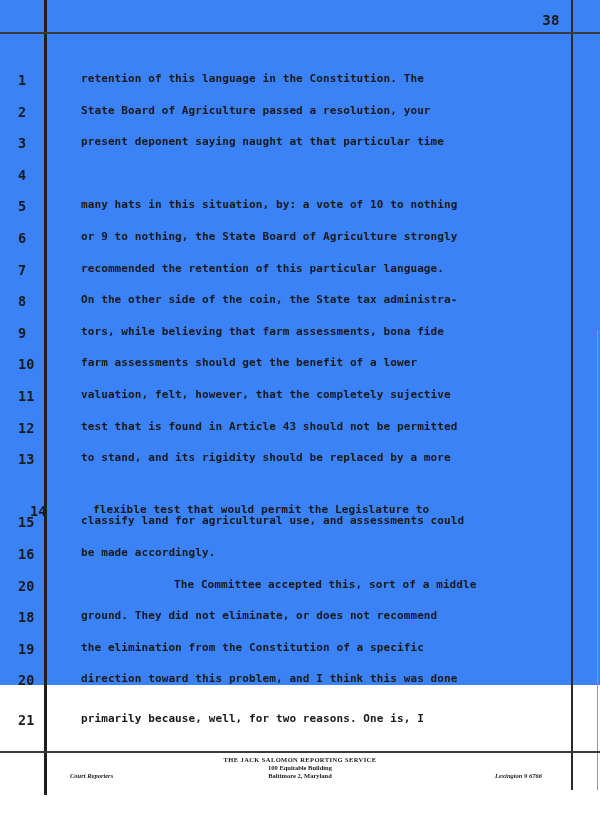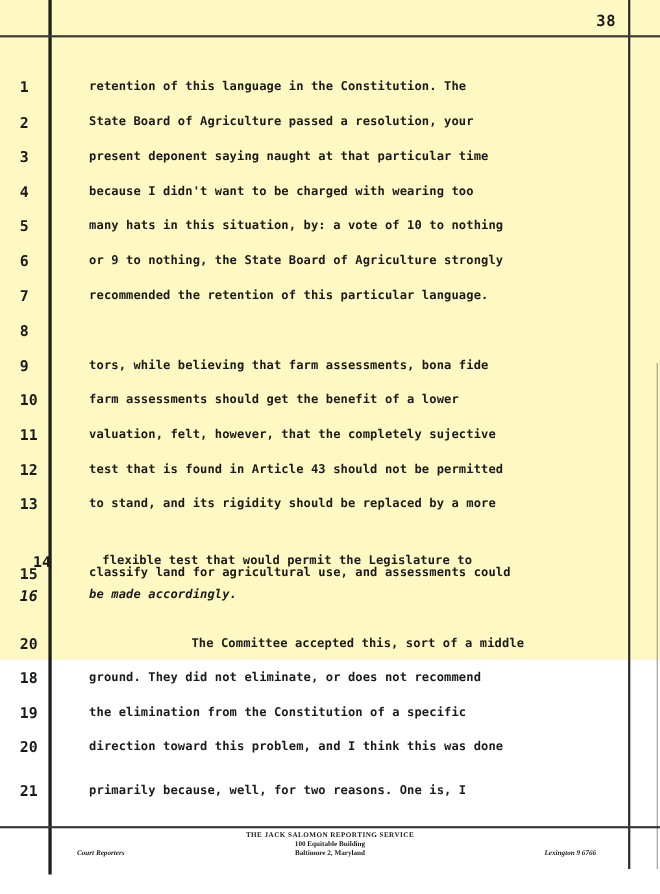--- a/index.html
+++ b/index.html
@@ -11,22 +11,22 @@
       width: 600px;
       height: 813px;
       position: relative;
       overflow: hidden;
       font-family: "DejaVu Sans Mono", "Liberation Mono", monospace;
       color: #1a1a1a;
     }
     .page {
       position: absolute;
       left: 0; top: 0;
-      width: 600px; height: 600px;
-      background: #fef9c3;
+      width: 600px; height: 685px;
+      background: #3b82f6;
     }
     
     .left-rule {
       position: absolute;
       left: 44px;
       top: 0;
       width: 3px;
       height: 795px;
       background: #1e1e1e;
     }
@@ -157,36 +157,36 @@
       <div class="line-row" style="top: 103.6px;">
         <span class="line-num">2</span>
         <span class="line-text">State Board of Agriculture passed a resolution, your</span>
       </div>
       <div class="line-row" style="top: 135.2px;">
         <span class="line-num">3</span>
         <span class="line-text">present deponent saying naught at that particular time</span>
       </div>
       <div class="line-row" style="top: 166.8px;">
         <span class="line-num">4</span>
-        <span class="line-text">because I didn't want to be charged with wearing too</span>
       </div>
       <div class="line-row" style="top: 198.4px;">
         <span class="line-num">5</span>
         <span class="line-text">many hats in this situation, by: a vote of 10 to nothing</span>
       </div>
       <div class="line-row" style="top: 230px;">
         <span class="line-num">6</span>
         <span class="line-text">or 9 to nothing, the State Board of Agriculture strongly</span>
       </div>
       <div class="line-row" style="top: 261.6px;">
         <span class="line-num">7</span>
         <span class="line-text">recommended the retention of this particular language.</span>
       </div>
       <div class="line-row" style="top: 293.2px;">
         <span class="line-num">8</span>
+        <span class="line-text">On the other side of the coin, the State tax administra-</span>
       </div>
       <div class="line-row" style="top: 324.8px;">
         <span class="line-num">9</span>
         <span class="line-text">tors, while believing that farm assessments, bona fide</span>
       </div>
       <div class="line-row" style="top: 356.4px;">
         <span class="line-num">10</span>
         <span class="line-text">farm assessments should get the benefit of a lower</span>
       </div>
       <div class="line-row" style="top: 388px;">
@@ -202,21 +202,21 @@
         <span class="line-text">to stand, and its rigidity should be replaced by a more</span>
       </div>
       <div class="line-row" style="top: 503px; margin-left: 12px;">
         <span class="line-num">14</span>
         <span class="line-text">flexible test that would permit the Legislature to</span>
       </div>
       <div class="line-row" style="top: 514.4px;">
         <span class="line-num">15</span>
         <span class="line-text">classify land for agricultural use, and assessments could</span>
       </div>
-      <div class="line-row" style="top: 534px; font-style: italic;">
+      <div class="line-row" style="top: 546px;">
         <span class="line-num">16</span>
         <span class="line-text">be made accordingly.</span>
       </div>
       <div class="line-row" style="top: 577.6px;">
         <span class="line-num">20</span>
         <span class="line-text indent">The Committee accepted this, sort of a middle</span>
       </div>
       <div class="line-row" style="top: 609.2px;">
         <span class="line-num">18</span>
         <span class="line-text">ground.  They did not eliminate, or does not recommend</span>

